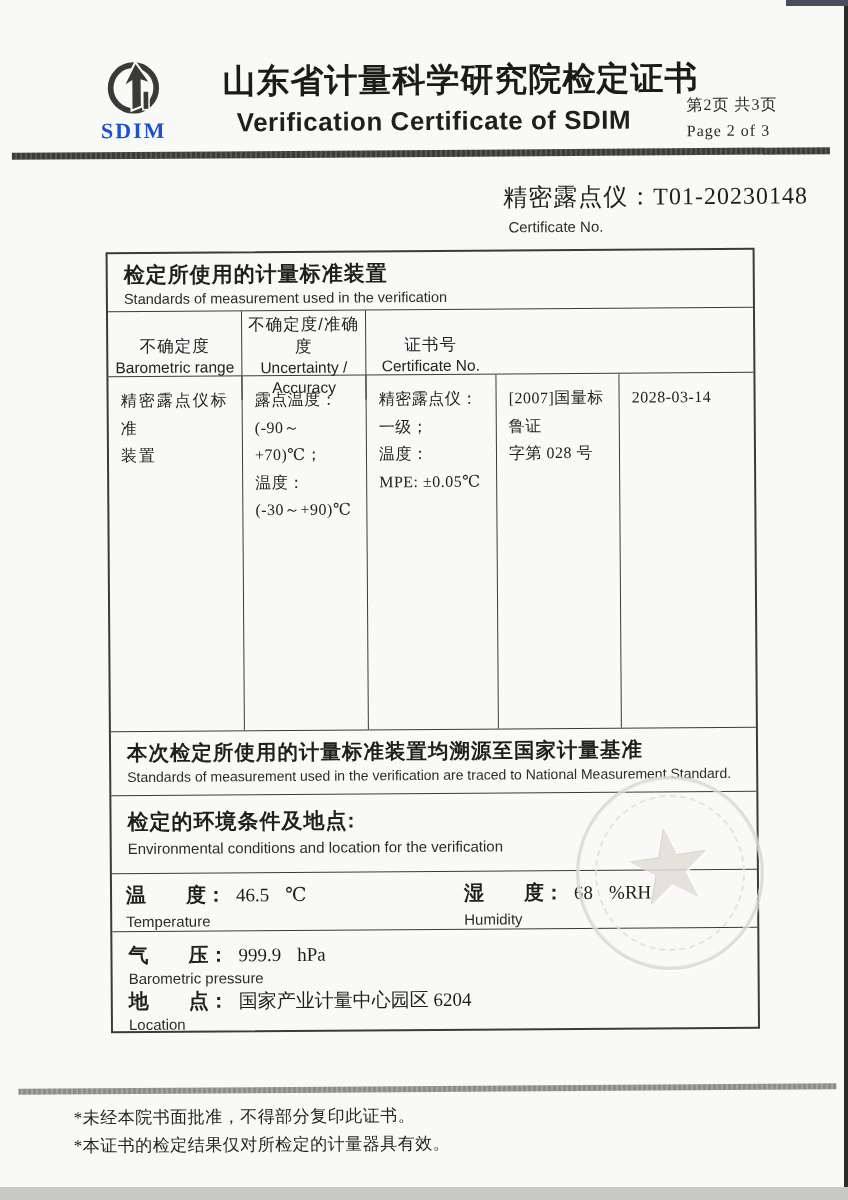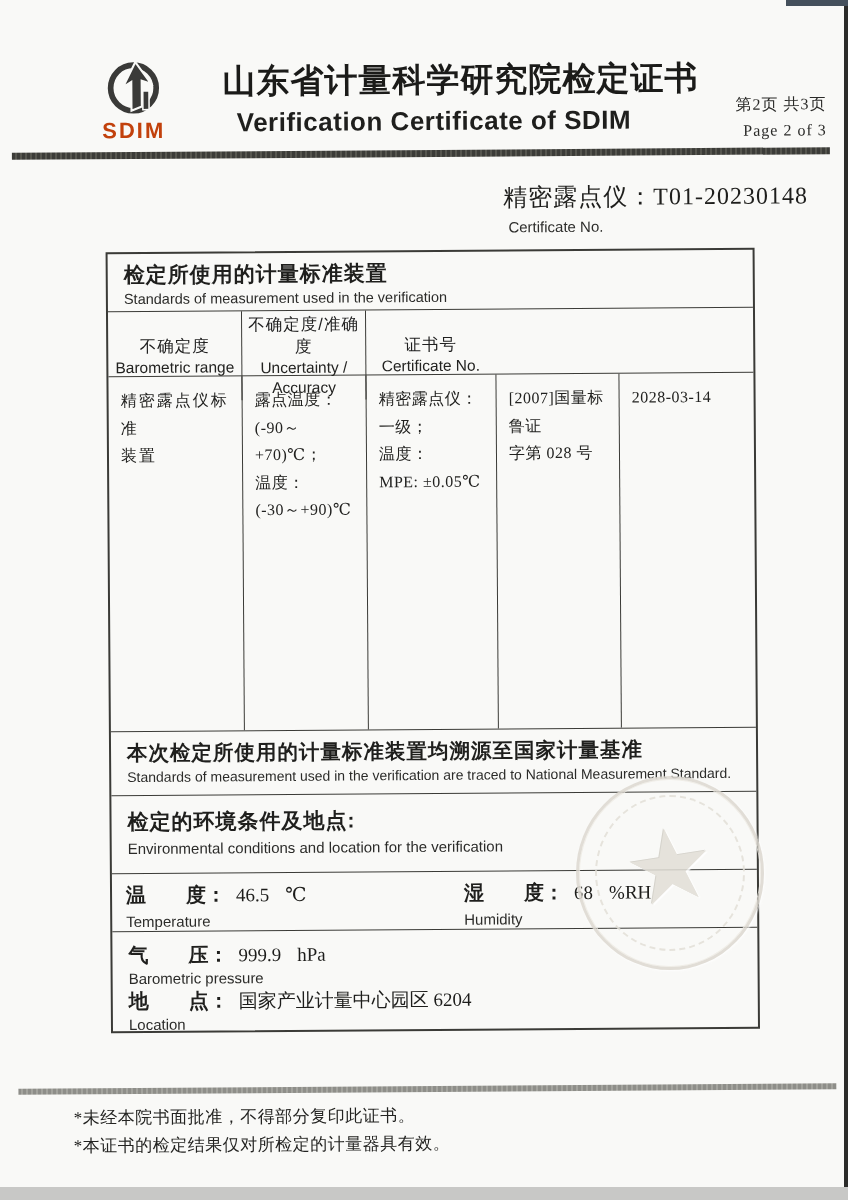--- a/index.html
+++ b/index.html
@@ -10,34 +10,34 @@
   .scan{
     position:relative;width:848px;height:1200px;overflow:hidden;
     background:#f9f9f7;color:#262624;
   }
   .doc{position:absolute;inset:0;transform:rotate(-0.4deg);transform-origin:50% 50%;}
 
   
   .logo{position:absolute;left:101px;top:58px;width:72px;text-align:center;}
   .logo svg{display:block;margin:0 auto;}
   .logo-text{
-    font-family:Liberation Sans, sans-serif;
-    font-weight:bold;font-size:22px;letter-spacing:2px;color:#c2410c;margin-top:0px;
+    font-family:Liberation Serif, serif;
+    font-weight:bold;font-size:22px;letter-spacing:2px;color:#1d4ed8;margin-top:0px;
   }
   .title-cn{
     position:absolute;left:226px;top:58px;font-size:33px;font-weight:bold;
     letter-spacing:1px;color:#1b1b19;white-space:nowrap;
   }
   .title-en{
     position:absolute;left:240px;top:106px;
     font-family:"Liberation Sans","DejaVu Sans",sans-serif;
     font-weight:bold;font-size:26px;letter-spacing:0.5px;color:#1f1f1d;white-space:nowrap;
   }
   .page-info{
-    position:absolute;left:690px;top:94px;width:140px;text-align:right;
+    position:absolute;left:690px;top:94px;width:140px;text-align:left;
     font-size:16px;line-height:26px;color:#2a2a28;letter-spacing:1px;
   }
   .rule-top{
     position:absolute;left:15px;top:150px;width:818px;height:7px;
     background:repeating-linear-gradient(90deg,#3c3c38 0 3px,#56564f 3px 5px);
   }
   .rule-bottom{
     position:absolute;left:15px;top:1086px;width:818px;height:6px;
     background:repeating-linear-gradient(90deg,#8e8e89 0 3px,#a4a49e 3px 5px);
   }

